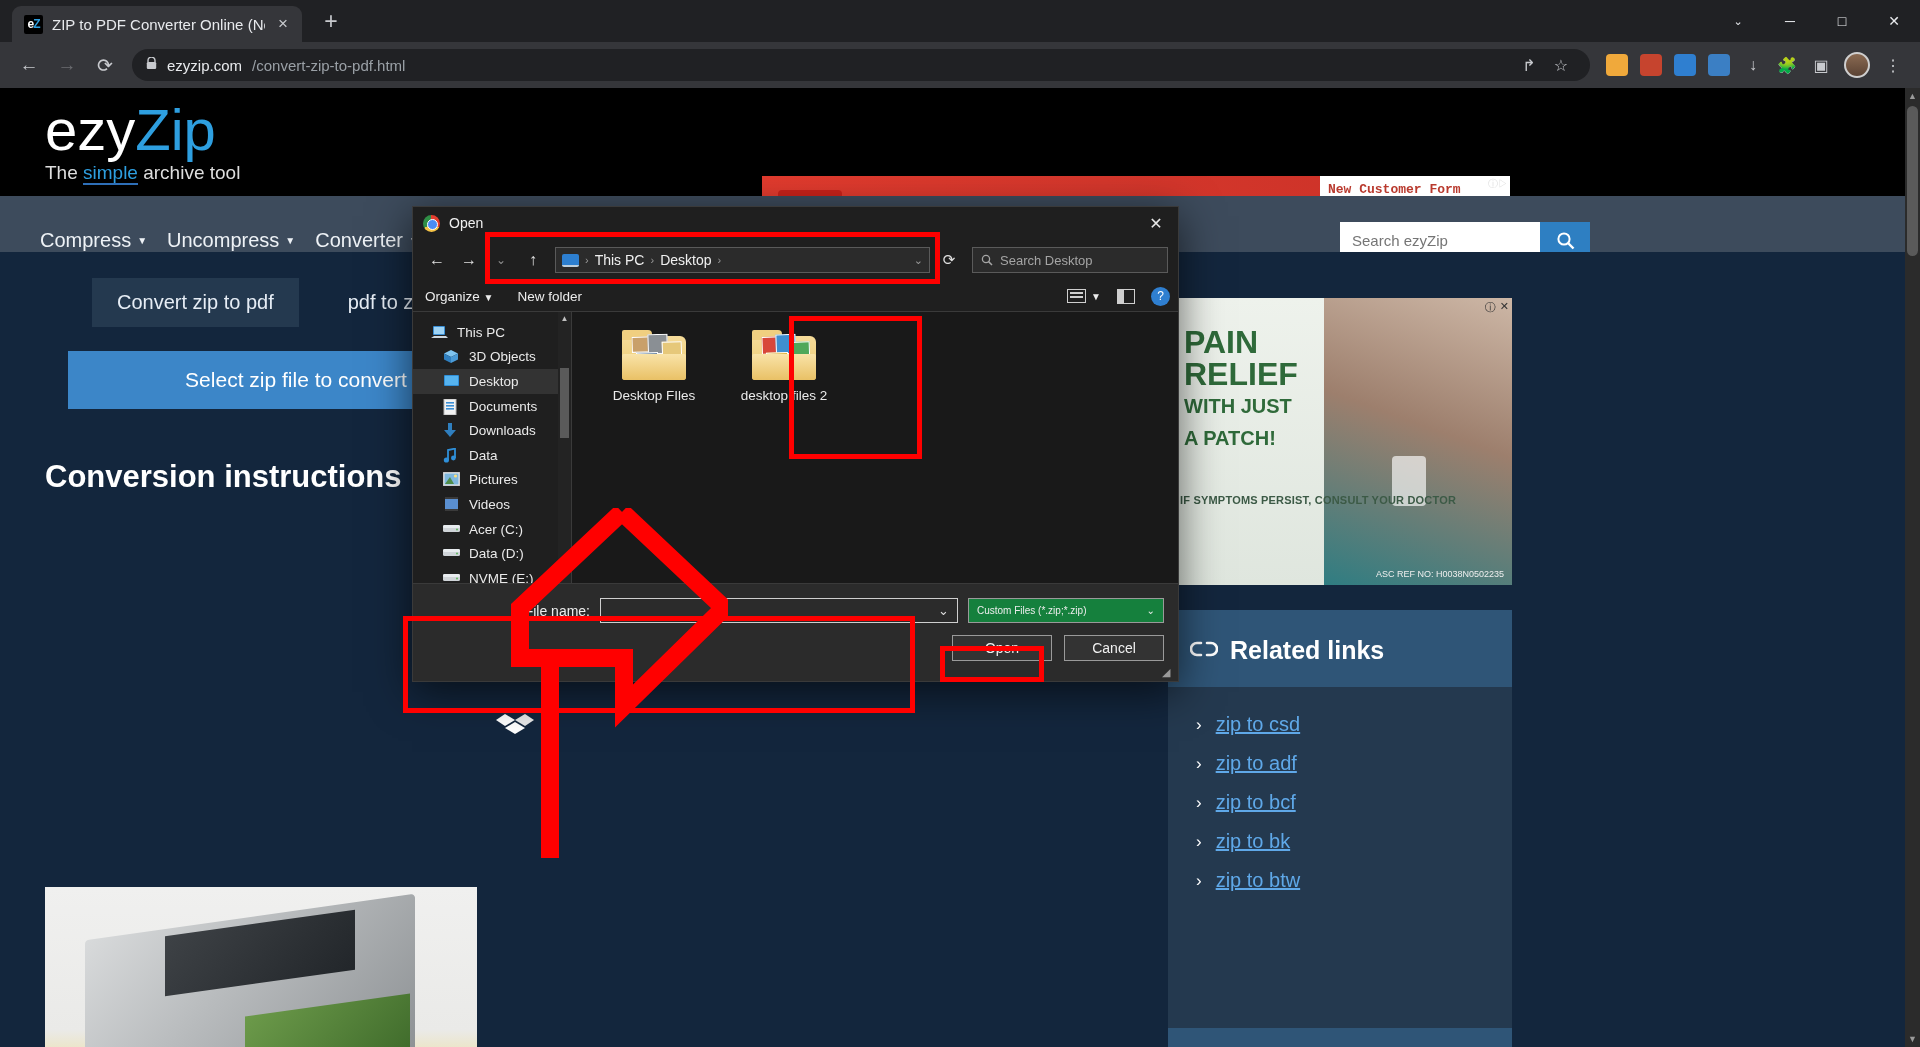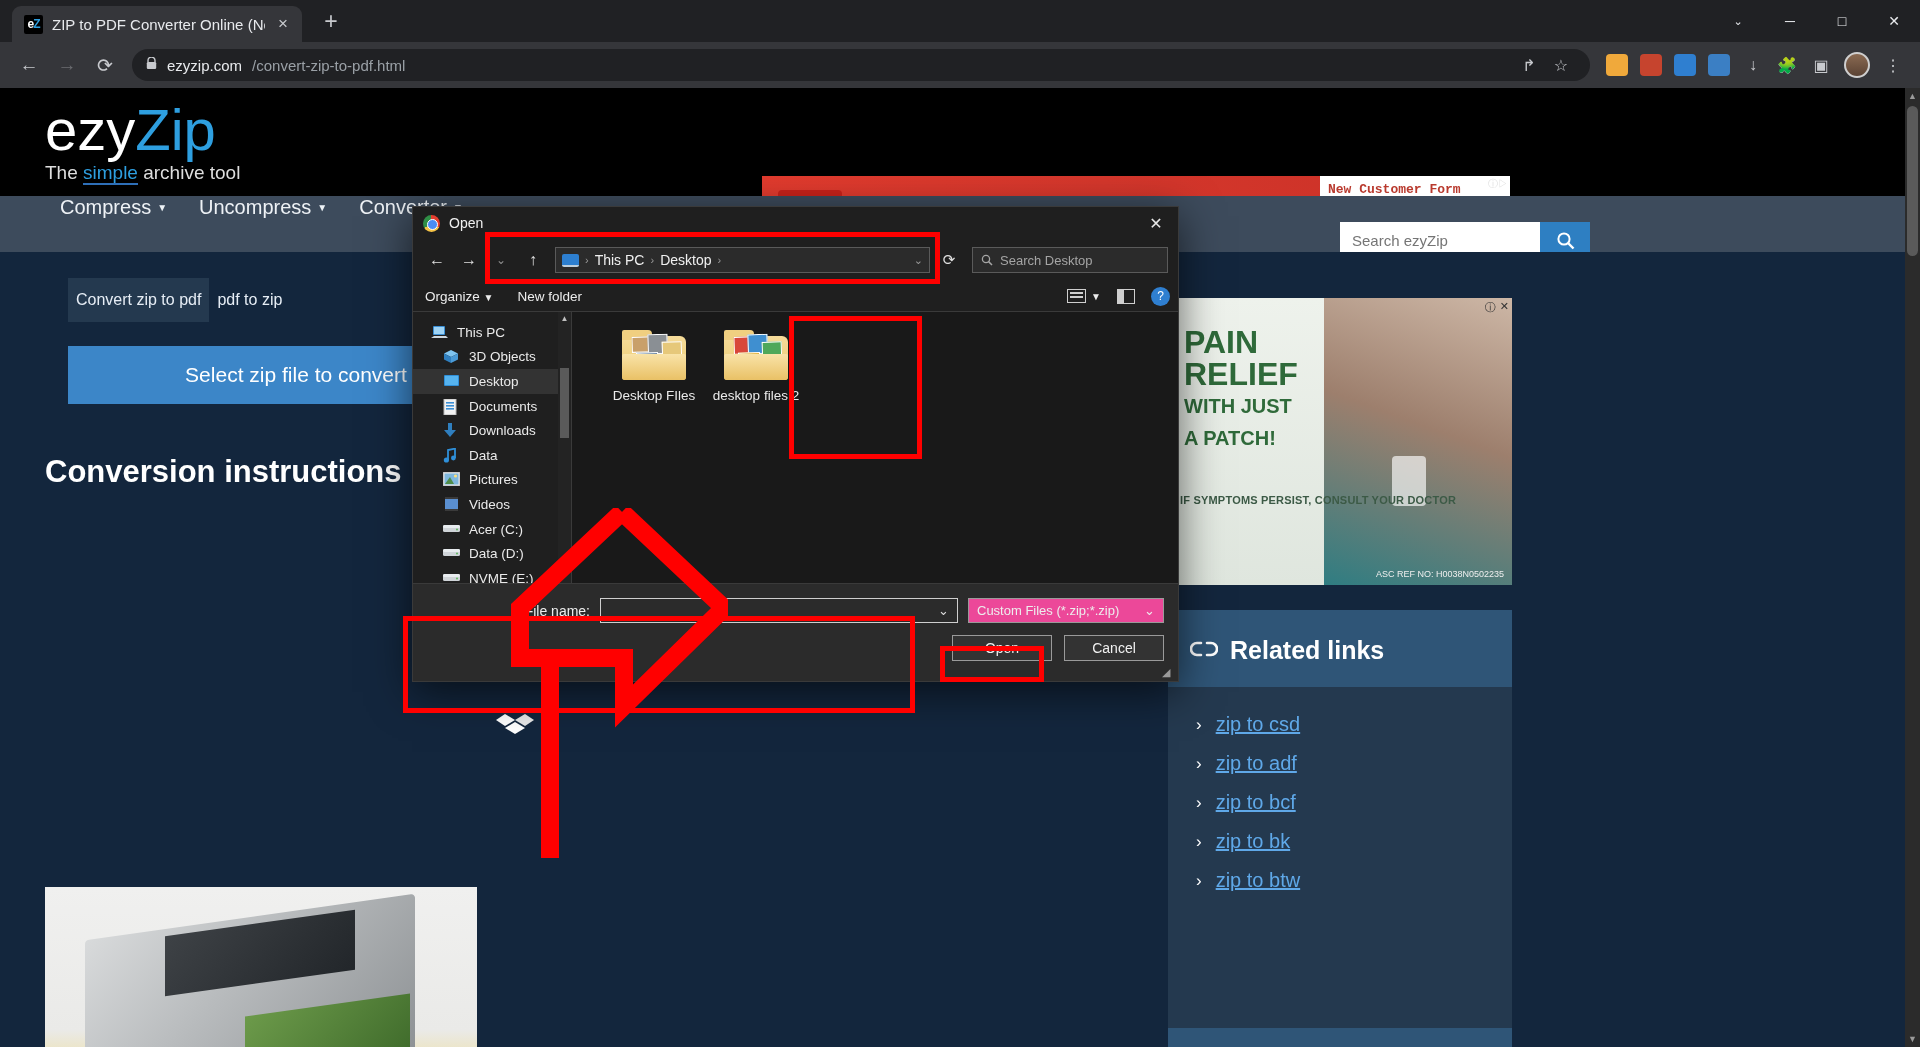--- a/index.html
+++ b/index.html
@@ -157,21 +157,21 @@
   .ad-thumb-rows { padding: 0 8px; }
   .ad-thumb-rows div {
     height: 5px; background: #e7e7e7; margin-bottom: 4px; border-radius: 1px;
   }
   .ad-info {
     position: absolute; right: 2px; top: 1px; color: #ddd; font-size: 10px;
   }
 
   .site-nav {
     height: 56px; background: #3d4b5c; display: flex;
-    align-items: flex-start; padding-left: 60px; gap: 32px; position: relative;
+    align-items: flex-end; padding-left: 40px; gap: 20px; position: relative;
   }
   .nav-item {
     color: #eef2f6; font-size: 20px; display: flex;
     align-items: center; gap: 6px;
   }
   .caret { font-size: 10px; }
   .search-wrap {
     position: absolute; right: 330px; top: 26px; display: flex;
   }
   .search-input {
@@ -181,21 +181,21 @@
   }
   .search-btn {
     width: 50px; height: 36px; background: #2e7fc2; color: #fff;
     display: flex; align-items: center; justify-content: center; font-size: 19px;
   }
 
   
   .content { position: relative; background: #13263d; height: 795px; }
   .tabs { display: flex; padding-left: 68px; padding-top: 26px; }
   .tab-btn {
-    padding: 13px 8px; font-size: 16px; color: #e6edf5;
+    padding: 13px 25px; font-size: 20px; color: #e6edf5; margin-left: 24px;
   }
   .tab-btn.active { background: #24394f; }
   .select-btn {
     margin-left: 68px; margin-top: 24px; width: 456px; height: 58px;
     background: #3c86c8; color: #fff; font-size: 21px;
     display: flex; align-items: center; justify-content: center;
   }
   .dropbox-ico {
     position: absolute; left: 496px; top: 460px; width: 38px; height: 30px;
   }
@@ -377,21 +377,21 @@
   }
   .side-scroll .sarrow {
     position: absolute; left: 0; width: 13px; height: 14px; color: #c0c0c0;
     font-size: 8px; text-align: center; line-height: 14px;
   }
   .dlg-files {
     flex: 1; background: #191919; position: relative;
     border-left: 1px solid #3a3a3a;
   }
   .file-grid {
-    display: flex; gap: 2px; padding: 16px 0 0 32px;
+    display: flex; gap: 30px; padding: 16px 0 0 32px;
   }
   .file-item {
     width: 100px; display: flex; flex-direction: column;
     align-items: center; gap: 8px;
   }
   .file-label {
     color: #eaeaea; font-size: 13.5px; text-align: center;
     line-height: 15px; word-break: break-word;
   }
   .folder-ico {
@@ -437,23 +437,23 @@
     display: flex; align-items: center; gap: 10px; padding: 14px 14px 0 0;
     justify-content: flex-end;
   }
   .fname-label { font-size: 14px; color: #ededed; }
   .fname-input {
     width: 358px; height: 25px; background: #2b2b2b; border: 1px solid #cfcfcf;
     display: flex; align-items: center; padding: 0 8px; justify-content: flex-end;
     color: #ddd; font-size: 13px;
   }
   .filter-select {
-    width: 196px; height: 25px; background: #ec4899; border: 1px solid #9a9a9a;
+    width: 196px; height: 25px; background: #15803d; border: 1px solid #9a9a9a;
     display: flex; align-items: center; padding: 0 8px; gap: 6px;
-    color: #ededed; font-size: 13px; justify-content: space-between;
+    color: #ededed; font-size: 10px; justify-content: space-between;
   }
   .btn-row {
     display: flex; gap: 12px; justify-content: flex-end;
     padding: 12px 14px 0 0;
   }
   .dlg-btn {
     width: 100px; height: 26px; background: #333333; border: 1px solid #9a9a9a;
     color: #f0f0f0; font-size: 14px; display: flex;
     align-items: center; justify-content: center;
   }

